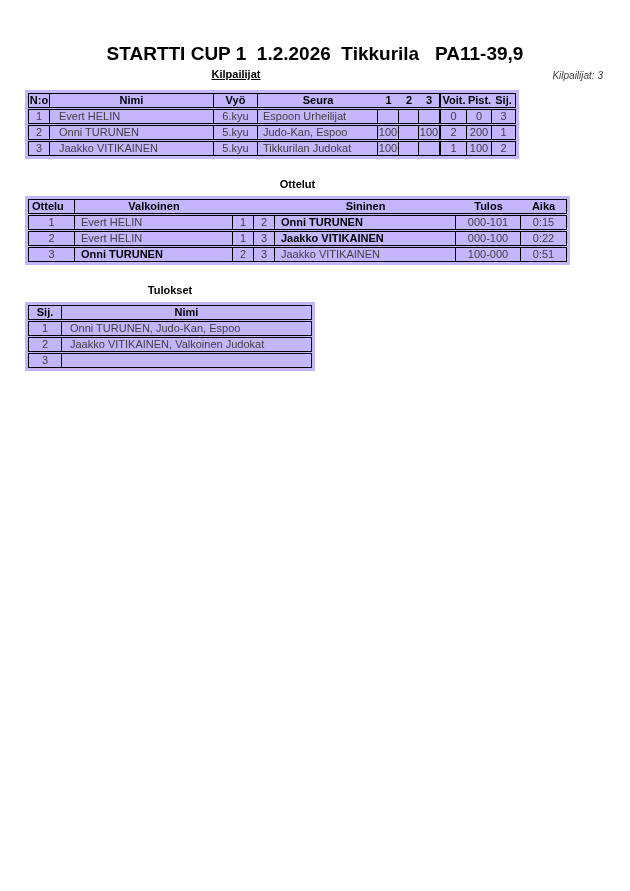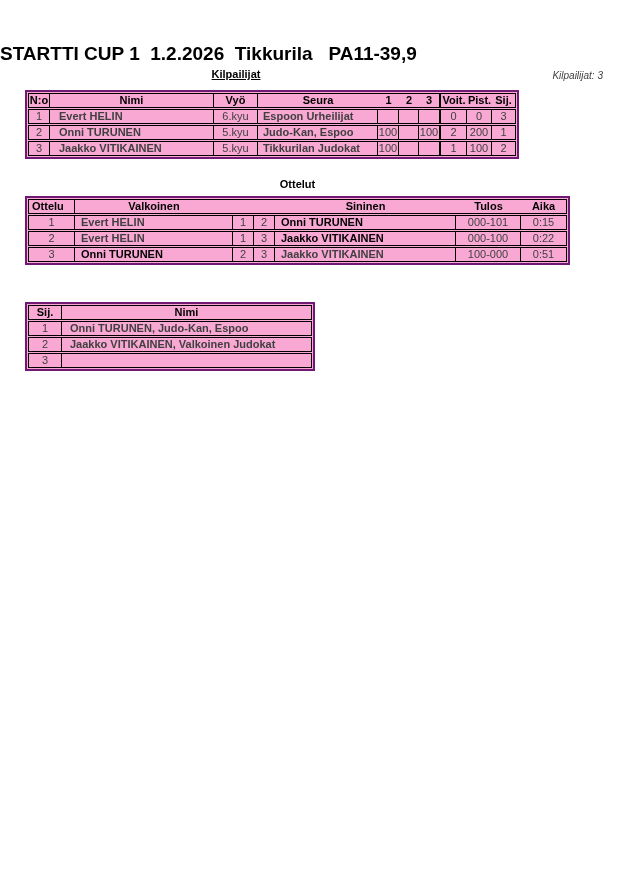--- a/index.html
+++ b/index.html
@@ -6,58 +6,58 @@
   html, body { background: #fff; }
   body {
     width: 630px; height: 891px;
     font-family: "Liberation Sans", "DejaVu Sans", sans-serif;
     color: #000;
   }
   .page { position: relative; width: 630px; height: 891px; background: #fff; overflow: hidden; }
 
   .title {
     position: absolute; top: 43px; left: 0; width: 630px;
-    font-size: 19px; font-weight: bold;
+    text-align: center; font-size: 19px; font-weight: bold;
     white-space: pre; letter-spacing: 0px; color: #000;
   }
   .sub-kilpailijat {
     position: absolute; top: 68px; left: 25px; width: 422px;
     text-align: center; font-size: 11px; font-weight: bold; color: #000; text-decoration: underline;
   }
   .count {
     position: absolute; top: 70px; right: 27px;
     font-size: 10px; color: #3f3f3f; font-style: italic;
   }
   .section-ottelut {
     position: absolute; top: 178px; left: 25px; width: 545px;
     text-align: center; font-size: 11px; font-weight: bold; color: #000;
   }
   .section-tulokset {
     position: absolute; top: 284px; left: 25px; width: 290px;
     text-align: center; font-size: 11px; font-weight: bold; color: #000;
   }
 
-  .tbl { position: absolute; border: 2px solid #701a75; background: #f9a8d4; }
+  .tbl { position: absolute; border: 2px solid #c4b5fd; background: #c4b5fd; }
   .t1 { top: 90px;  left: 25px; width: 494px; }
   .t2 { top: 196px; left: 25px; width: 545px; }
   .t3 { top: 302px; left: 25px; width: 290px; }
 
   .trow {
     display: flex; margin: 1px; height: 15px;
     border: 1px solid #000; align-items: stretch;
     font-size: 11px; color: #3f3f3f;
   }
   .trow.hdr { font-weight: bold; color: #000; }
 
   .c {
     display: flex; align-items: center; justify-content: center;
     border-right: 1px solid #000; overflow: hidden; white-space: nowrap;
     line-height: 13px;
   }
-  .c.left { justify-content: flex-start; font-weight: bold; }
+  .c.left { justify-content: flex-start; }
   .win { font-weight: bold; color: #000; }
 
   
   .t1 .no   { width: 21px; }
   .t1 .nimi { width: 164px; padding-left: 9px; }
   .t1 .vyo  { width: 44px; }
   .t1 .seura{ width: 120px; padding-left: 5px; }
   .t1 .c1   { width: 21px; }
   .t1 .c2   { width: 20px; }
   .t1 .c3   { width: 20px; border-right: none; }
@@ -180,20 +180,21 @@
       <div class="c ott">3</div>
       <div class="c valk left win">Onni TURUNEN</div>
       <div class="c n1">2</div>
       <div class="c n2">3</div>
       <div class="c sin left">Jaakko VITIKAINEN</div>
       <div class="c tulos">100-000</div>
       <div class="c aika">0:51</div>
     </div>
   </div>
 
+  <div class="section-tulokset">Tulokset</div>
 
   <div class="tbl t3">
     <div class="trow hdr">
       <div class="c sij3">Sij.</div>
       <div class="c nimi3">Nimi</div>
     </div>
     <div class="trow">
       <div class="c sij3">1</div>
       <div class="c nimi3 left">Onni TURUNEN, Judo-Kan, Espoo</div>
     </div>

